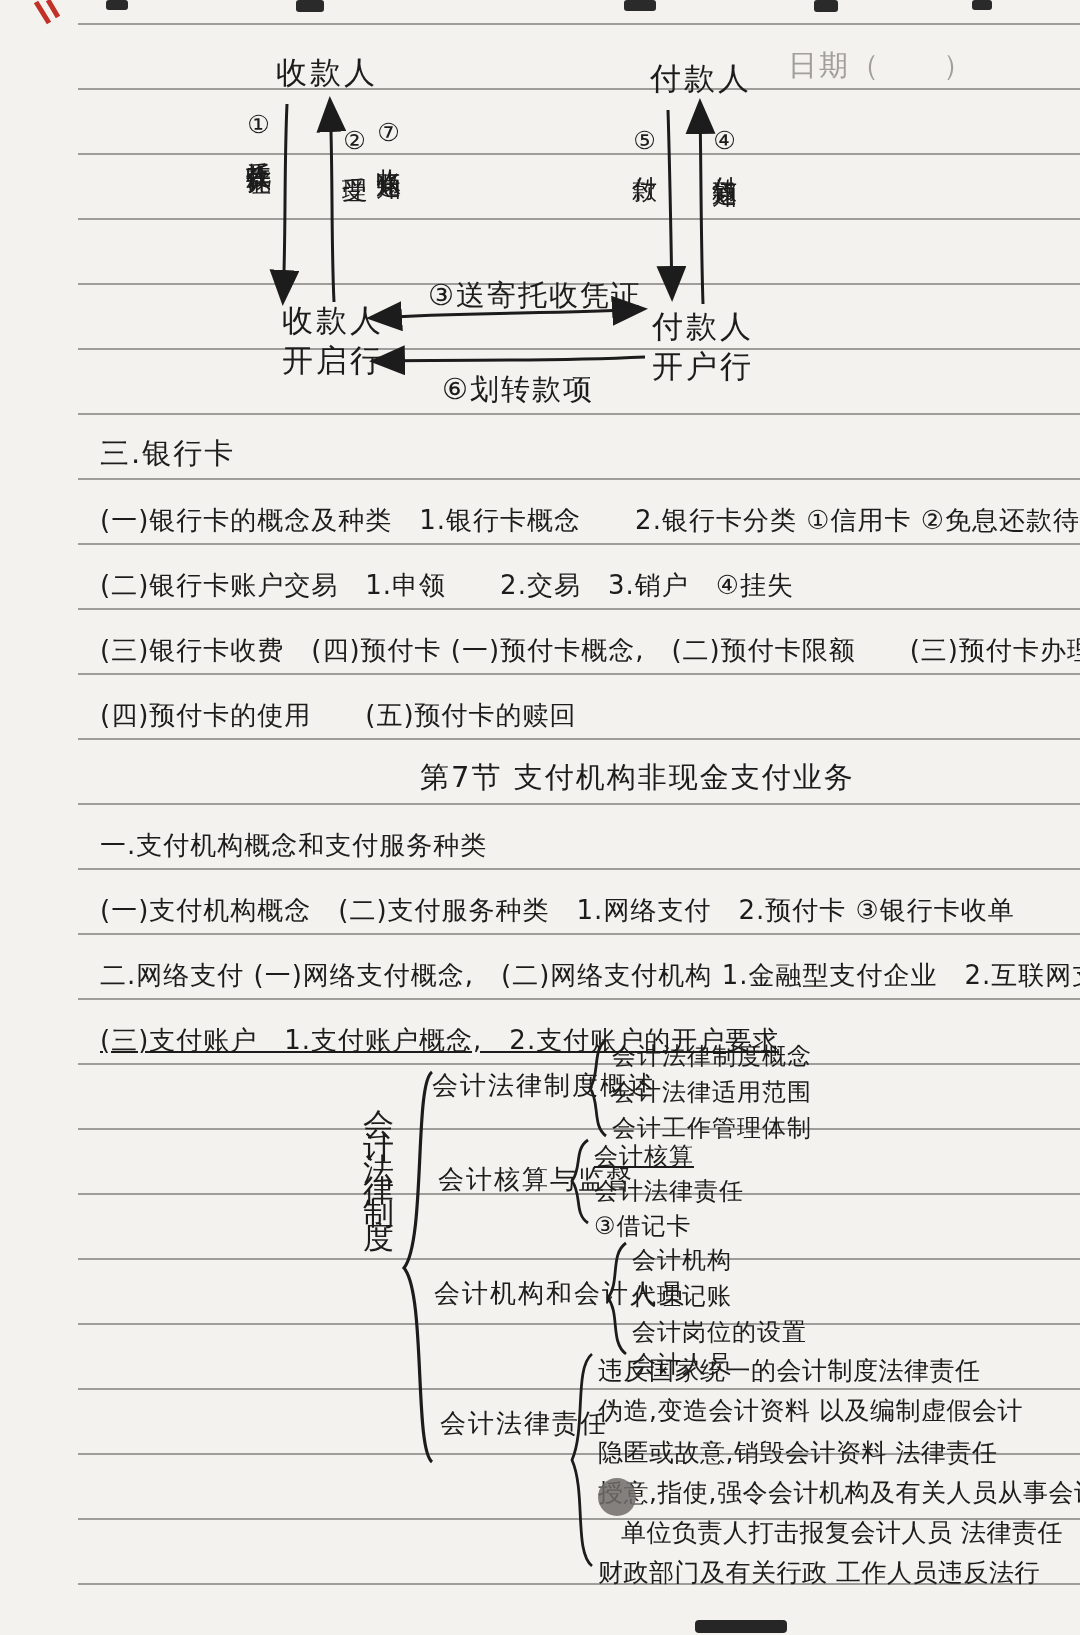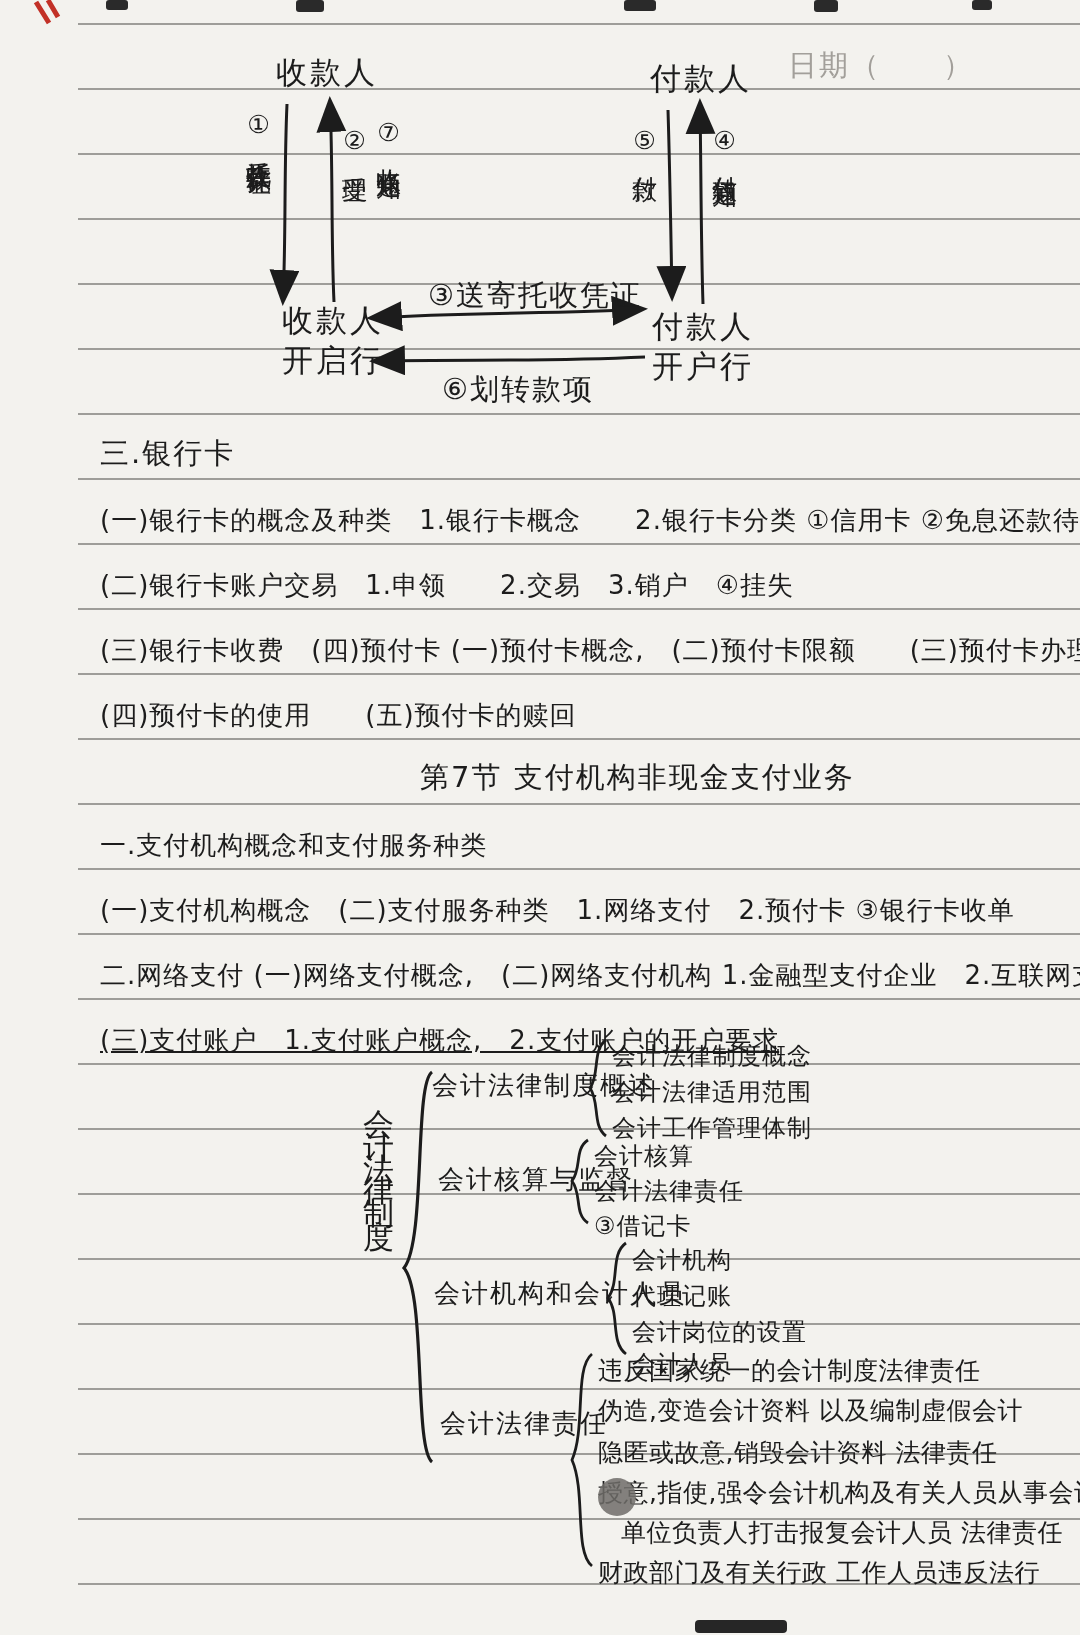--- a/index.html
+++ b/index.html
@@ -105,21 +105,21 @@
 <div class="t line" style="left:100px;top:1023px;text-decoration:underline;">(三)支付账户　1.支付账户概念,　2.支付账户的开户要求</div>
 
 <div class="t trunk v" style="left:358px;top:1085px;">会计法律制度</div>
 
 <div class="t blabel" style="left:432px;top:1068px;">会计法律制度概述</div>
 <div class="t leaf" style="left:612px;top:1040px;">会计法律制度概念</div>
 <div class="t leaf" style="left:612px;top:1076px;">会计法律适用范围</div>
 <div class="t leaf" style="left:612px;top:1112px;">会计工作管理体制</div>
 
 <div class="t blabel" style="left:438px;top:1162px;">会计核算与监督</div>
-<div class="t leaf" style="left:594px;top:1140px;">会计核算</div>
+<div class="t leaf" style="left:594px;top:1140px;text-decoration:underline;">会计核算</div>
 <div class="t leaf" style="left:594px;top:1175px;">会计法律责任</div>
 <div class="t leaf" style="left:594px;top:1210px;">③借记卡</div>
 
 <div class="t blabel" style="left:434px;top:1276px;">会计机构和会计人员</div>
 <div class="t leaf" style="left:632px;top:1244px;">会计机构</div>
 <div class="t leaf" style="left:632px;top:1280px;">代理记账</div>
 <div class="t leaf" style="left:632px;top:1316px;">会计岗位的设置</div>
 <div class="t leaf" style="left:632px;top:1348px;">会计人员</div>
 
 <div class="t blabel" style="left:440px;top:1406px;">会计法律责任</div>

